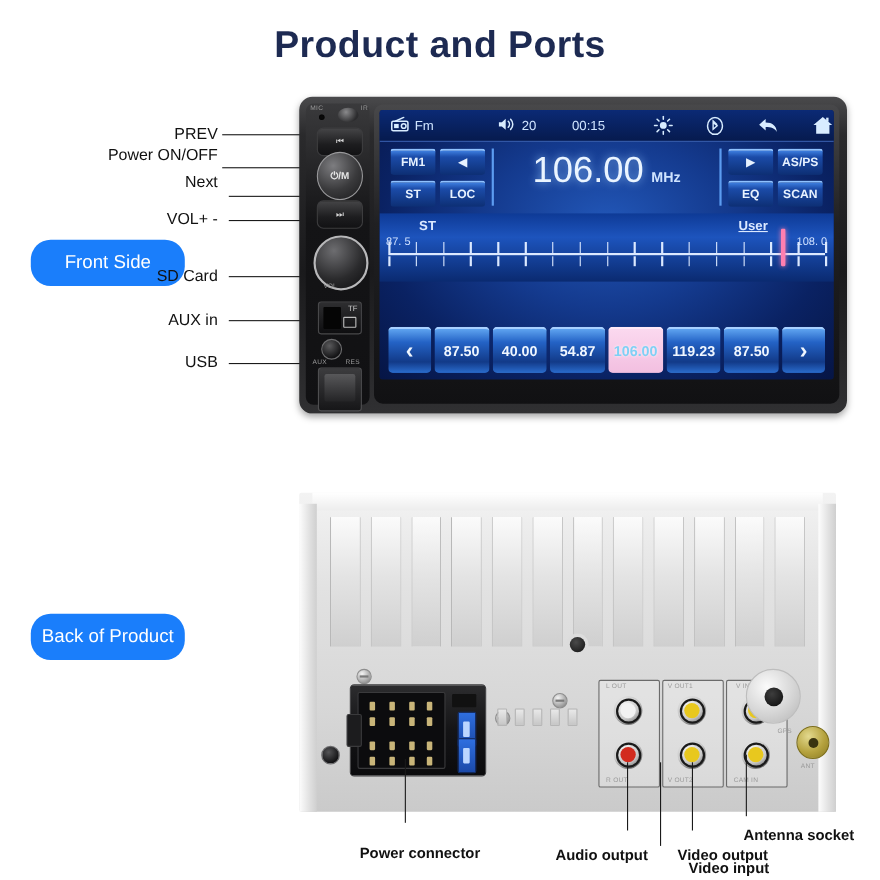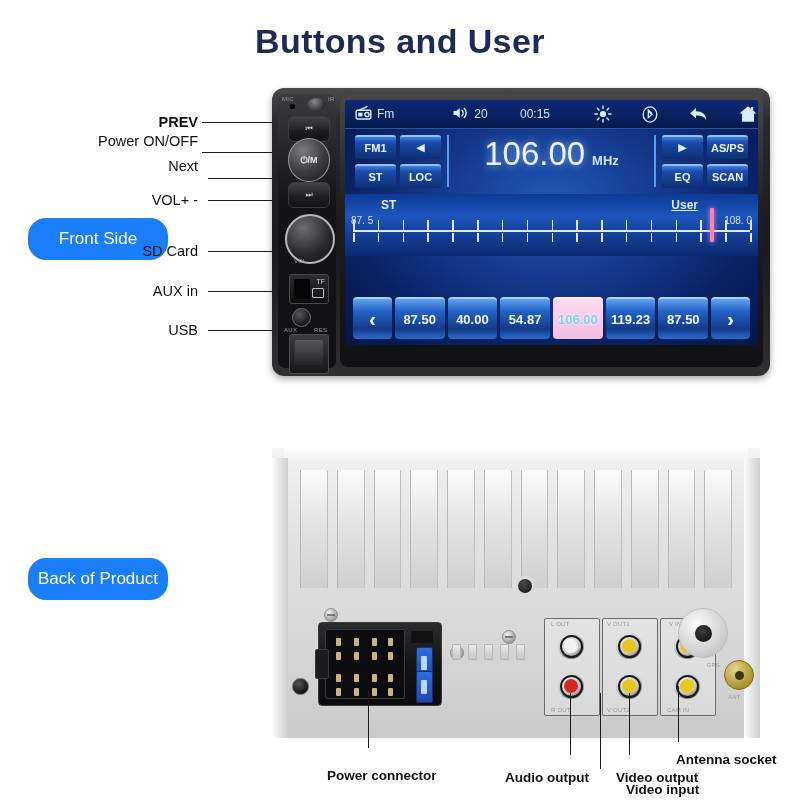--- a/index.html
+++ b/index.html
@@ -218,26 +218,26 @@
   .vent{position:absolute;width:7px;height:14px;background:linear-gradient(180deg,#e9e9e9,#c6c6c6);
     border:1px solid #b6b6b6;border-radius:1px;}
   .side-rail{position:absolute;top:10px;bottom:0;width:16px;
     background:linear-gradient(90deg,#fdfdfd,#e0e0e0 60%,#cfcfcf);}
   .tiny-lab{position:absolute;color:#9a9a9a;font-size:6px;letter-spacing:.2px;}
   .bot-lbl{position:absolute;font-size:13.5px;font-weight:bold;color:#111;white-space:nowrap;}
 </style>
 </head>
 <body>
 
-<div class="page-title">Buttons and User</div>
+<div class="page-title">Product and Ports</div>
 
 <div class="badge" id="badge-front">Front Side</div>
 <div class="badge" id="badge-back">Back of Product</div>
 
-<div class="lbl" style="left:98px;top:114px;width:100px;font-weight:bold;">PREV</div>
+<div class="lbl" style="left:98px;top:114px;width:100px;">PREV</div>
 <div class="leader" style="left:202px;top:122px;width:74px;"></div>
 
 <div class="lbl" style="left:60px;top:133px;width:138px;">Power ON/OFF</div>
 <div class="leader" style="left:202px;top:152px;width:74px;"></div>
 
 <div class="lbl" style="left:118px;top:158px;width:80px;">Next</div>
 <div class="leader" style="left:208px;top:178px;width:68px;"></div>
 
 <div class="lbl" style="left:108px;top:192px;width:90px;">VOL+ -</div>
 <div class="leader" style="left:208px;top:200px;width:68px;"></div>

